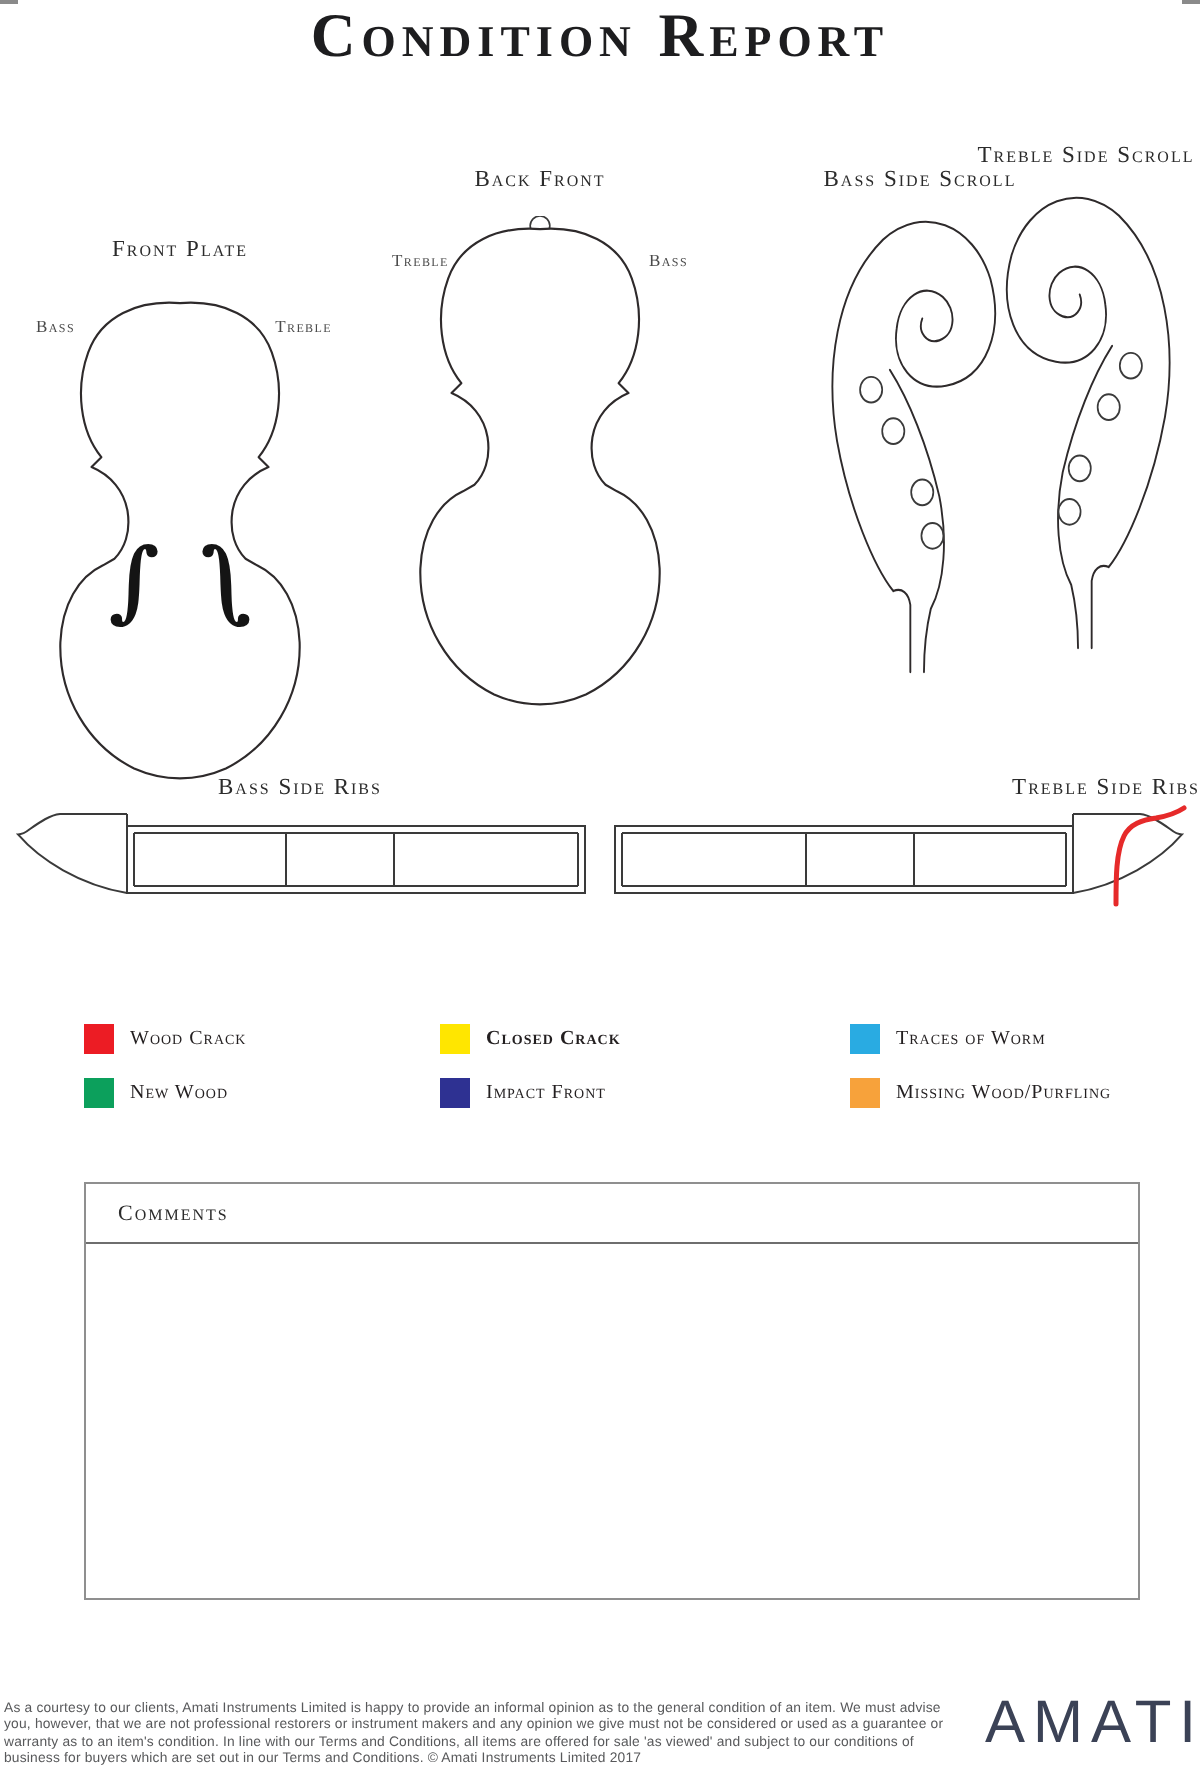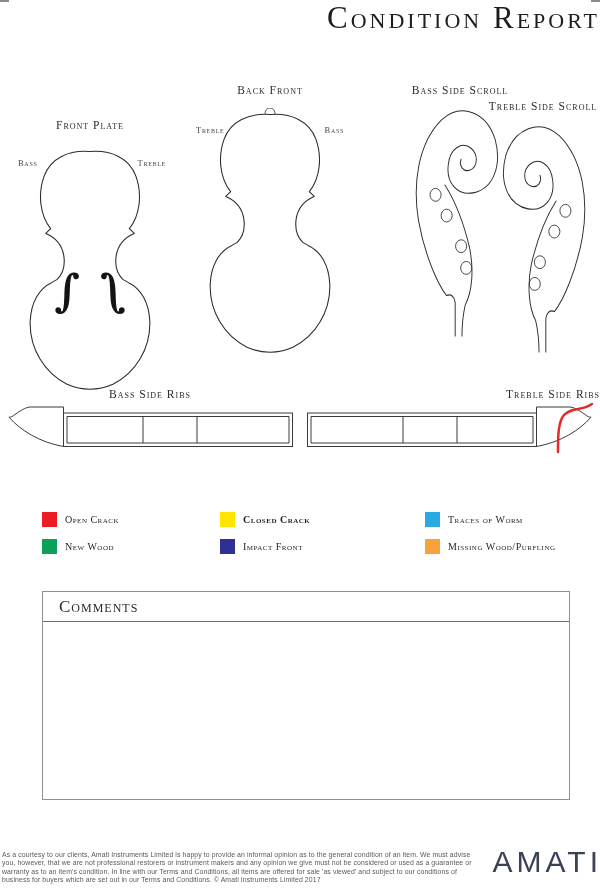--- a/index.html
+++ b/index.html
@@ -7,22 +7,22 @@
   #page {
     position:relative; width:600px; height:890px; background:#ffffff;
     font-family:"Liberation Serif", serif; color:#231f20; overflow:hidden;
   }
   .sc { font-variant:small-caps; }
   .abs { position:absolute; }
 
   .cropmark { position:absolute; background:#8a8a8a; }
 
   #title {
-    position:absolute; top:0; left:0; width:600px; text-align:right;
-    font-size:31px; letter-spacing:3px; color:#1d1d1f; font-weight:400;
+    position:absolute; top:0; left:0; width:600px; text-align:center;
+    font-size:31px; letter-spacing:3px; color:#1d1d1f; font-weight:700;
   }
 
   .diagram-box { position:absolute; }
   .diagram-title {
     position:absolute; top:0; left:0; width:100%; text-align:center;
     font-size:11.5px; letter-spacing:1px; color:#2b2b2b; white-space:nowrap;
   }
   .edge-label {
     position:absolute; font-size:8.5px; letter-spacing:0.7px; color:#4a4a4a;
   }
@@ -39,21 +39,21 @@
   .lg-swatch { width:15px; height:15px; flex:0 0 15px; }
   .lg-label { font-size:10px; letter-spacing:0.5px; color:#231f20; white-space:nowrap; }
 
   #comments-box {
     position:absolute; left:42px; top:591px; width:528px; height:209px;
     border:1.6px solid #8f8f8f; background:#fff;
   }
   #comments-header {
     height:30px; line-height:30px; padding-left:16px;
     border-bottom:1.4px solid #6e6e6e;
-    font-size:17px; letter-spacing:1px; color:#2b2b2b;
+    font-size:11px; letter-spacing:1px; color:#2b2b2b;
   }
   #comments-input { height:176px; width:100%; font-size:11px; padding:6px 10px; outline:none; }
 
   #footer-text {
     position:absolute; left:2px; top:851px; width:474px;
     font-family:"Liberation Sans", sans-serif; font-size:6.9px; line-height:8.3px;
     color:#58595b; letter-spacing:0.1px;
   }
   #logo {
     position:absolute; right:-2px; top:845px; width:200px; text-align:right;
@@ -99,21 +99,21 @@
     <svg class="abs" style="left:6px;top:22px;" width="98" height="232" viewBox="0 0 115 235" preserveAspectRatio="none">
       <path class="stroke" d="M 53,233 L 53,199 C 52,193 48,190 43,192 C 32,180 17,150 10,116 C 3,80 9,38 37,14 C 60,-4 90,6 100,34 C 108,60 98,84 74,88 C 55,91 42,77 45,59 C 47,43 61,35 72,43 C 80,49 80,62 70,65 C 63,67 57,61 60,54"></path>
       <path class="stroke" d="M 41,80 C 52,95 63,118 70,144 C 75,166 73,188 65,201 C 62,212 61,222 61,233"></path>
       <circle class="thin" cx="30" cy="90" r="6.5"></circle>
       <circle class="thin" cx="43" cy="111" r="6.5"></circle>
       <circle class="thin" cx="60" cy="142" r="6.5"></circle>
       <circle class="thin" cx="66" cy="164" r="6.5"></circle>
     </svg>
   </div>
 
-  <div class="diagram-box" style="left:486px;top:100px;width:114px;height:260px;">
+  <div class="diagram-box" style="left:486px;top:72px;width:114px;height:260px;">
     <div class="diagram-title sc">Treble Side Scroll</div>
     <svg class="abs" style="left:7px;top:22px;" width="98" height="232" viewBox="0 0 115 235" preserveAspectRatio="none">
       <g transform="translate(115,0) scale(-1,1)">
         <path class="stroke" d="M 53,233 L 53,199 C 52,193 48,190 43,192 C 32,180 17,150 10,116 C 3,80 9,38 37,14 C 60,-4 90,6 100,34 C 108,60 98,84 74,88 C 55,91 42,77 45,59 C 47,43 61,35 72,43 C 80,49 80,62 70,65 C 63,67 57,61 60,54"></path>
         <path class="stroke" d="M 41,80 C 52,95 63,118 70,144 C 75,166 73,188 65,201 C 62,212 61,222 61,233"></path>
         <circle class="thin" cx="30" cy="90" r="6.5"></circle>
         <circle class="thin" cx="43" cy="111" r="6.5"></circle>
         <circle class="thin" cx="60" cy="142" r="6.5"></circle>
         <circle class="thin" cx="66" cy="164" r="6.5"></circle>
       </g>
@@ -138,21 +138,21 @@
         <path class="thin" d="M 63.5,13 L 30,13 C 25,13.5 20,17 15,20.5 C 12.5,22.5 11,23.2 9,23.2 C 20,36 40,48.5 63.5,52.5 M 63.5,13 V 19"></path>
       </g>
       <path fill="none" stroke-width="2.5" stroke-linecap="round" stroke-linejoin="round" d="M 258,58 C 258,45 258,32 262,24 C 265,18 271,16 278,15 C 284,14 289,12 292,10" stroke="#e62a2a"></path>
     </svg>
   </div>
 
   <div id="legend">
 
       <div class="lg-item r0 c0">
         <div class="lg-swatch" style="background-color: rgb(236, 28, 36);"></div>
-        <div class="lg-label sc">Open Crack</div>
+        <div class="lg-label sc">Wood Crack</div>
       </div>
 
       <div class="lg-item r0 c1">
         <div class="lg-swatch" style="background-color: rgb(255, 230, 0);"></div>
         <div class="lg-label sc" style="font-weight: 700;">Closed Crack</div>
       </div>
 
       <div class="lg-item r0 c2">
         <div class="lg-swatch" style="background-color: rgb(41, 171, 226);"></div>
         <div class="lg-label sc">Traces of Worm</div>

